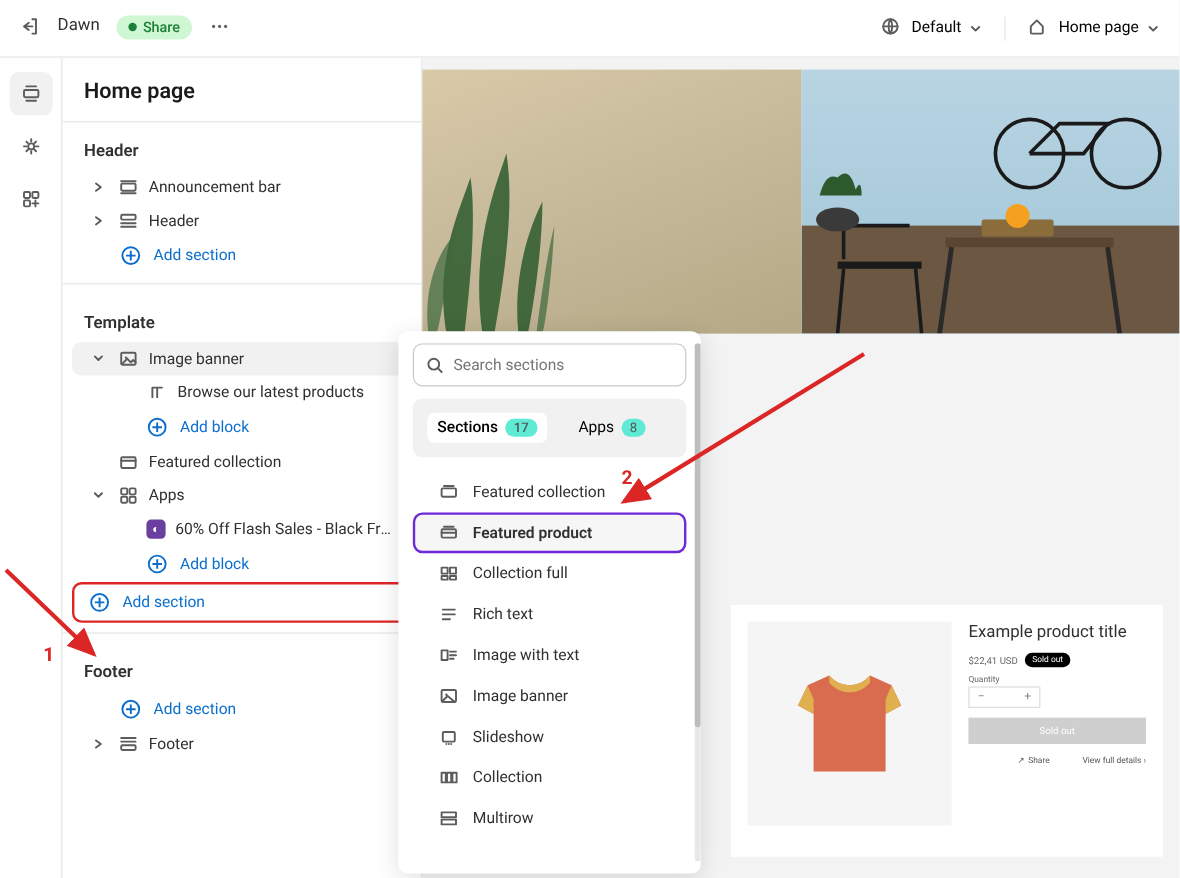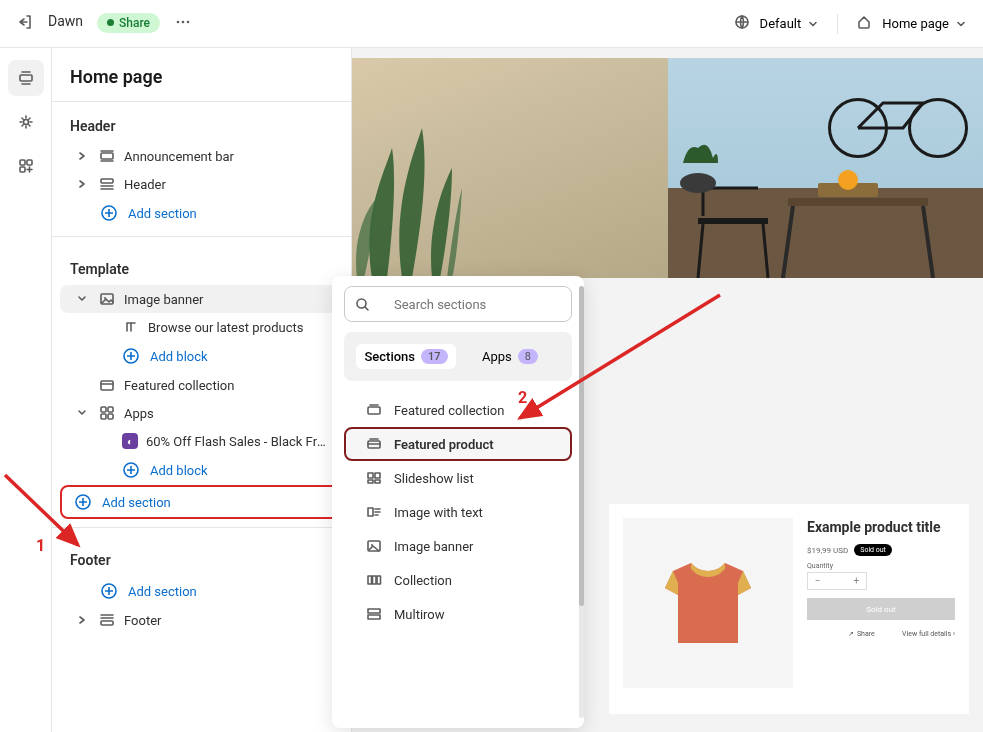--- a/index.html
+++ b/index.html
@@ -44,37 +44,37 @@
 .hero-row { display:flex; gap:0; height:220px; }
 .hero-left { flex:1; background:linear-gradient(160deg,#d9c9a8 0%,#c8bc9d 40%,#b5a886 100%); position:relative; overflow:hidden; }
 .plant { position:absolute; left:0; bottom:0; width:120px; height:160px; }
 .hero-right { flex:1; background:linear-gradient(180deg,#b8d4e3 0%,#a0c5d6 100%); position:relative; overflow:hidden; }
 .hero-right .floor { position:absolute; bottom:0; left:0; right:0; height:90px; background:#6b5742; }
 .bike-wheel { position:absolute; border:3px solid #1a1a1a; border-radius:50%; }
 
 
 .popup { position:absolute; left:332px; top:276px; width:252px; bottom:4px; background:#fff; border-radius:8px; box-shadow:0 4px 20px rgba(0,0,0,0.12); padding:10px 0; overflow:hidden; }
 .popup-inner { height:100%; overflow:hidden; position:relative; }
-.pop-search { margin:0 12px 10px; border:1px solid #c9c9c9; border-radius:8px; height:36px; display:flex; align-items:center; padding:0 10px; gap:24px; }
+.pop-search { margin:0 12px 10px; border:1px solid #c9c9c9; border-radius:8px; height:36px; display:flex; align-items:center; padding:0 10px; gap:8px; }
 .pop-search input { border:none; outline:none; font-size:13px; flex:1; background:transparent; }
 .pop-tabs { margin:0 12px 8px; background:#f1f1f1; border-radius:8px; padding:12px; display:flex; gap:4px; }
 .pop-tab { flex:1; display:flex; align-items:center; justify-content:center; gap:6px; font-size:13px; padding:5px 0; border-radius:6px; cursor:pointer; }
 .pop-tab.active { background:#fff; font-weight:500; }
-.count-badge { background:#c4b5fd; color:#555; font-size:11px; padding:1px 7px; border-radius:8px; }
+.count-badge { background:#5eead4; color:#555; font-size:11px; padding:1px 7px; border-radius:8px; }
 .pop-list { padding:4px 0; }
 .pop-item { display:flex; align-items:center; gap:12px; padding:9px 22px; font-size:13px; color:#303030; cursor:pointer; border-radius:8px; margin:0 12px; }
-.pop-item.highlighted { border:2px solid #7f1d1d; font-weight:600; padding:7px 20px; background:#f6f6f6;}
+.pop-item.highlighted { border:2px solid #6d28d9; font-weight:600; padding:7px 20px; background:#f6f6f6;}
 .scroll-track { position:absolute; right:0; top:0; bottom:0; width:5px; background:#e8e8e8; border-radius:3px; }
 .scroll-thumb { position:absolute; right:0; top:0; width:5px; height:320px; background:#bdbdbd; border-radius:3px; }
 
 
 .prod-card { position:absolute; right:14px; top:456px; width:360px; height:210px; background:#fff; display:flex; padding:14px; gap:14px; }
 .prod-img { width:170px; height:170px; background:#f5f5f5; display:flex; align-items:center; justify-content:center; position:relative; }
 .prod-info { flex:1; font-size:12px; color:#303030; }
-.prod-title { font-size:14px; font-weight:700; margin-bottom:8px; line-height:1.3; }
+.prod-title { font-size:14px; font-weight:400; margin-bottom:8px; line-height:1.3; }
 .price-row { display:flex; align-items:center; gap:6px; margin-bottom:6px; }
 .price { font-size:8px; color:#666; }
 .sold-pill { background:#000; color:#fff; font-size:7px; padding:2px 6px; border-radius:8px; }
 .qty-lbl { font-size:7px; color:#666; margin-bottom:2px;}
 .qty-box { border:1px solid #ddd; height:18px; width:60px; display:flex; margin-bottom:8px; }
 .qty-box span { flex:1; text-align:center; font-size:10px; line-height:16px; color:#888;}
 .sold-btn { width:100%; height:22px; background:#cfcfcf; color:#fff; font-size:8px; display:flex; align-items:center; justify-content:center; margin-bottom:10px;}
 .share-row { display:flex; justify-content:space-between; font-size:7px; color:#555;margin-left:41px; }
 
 
@@ -333,21 +333,21 @@
     <div class="prod-img">
       <svg width="110" height="100" viewBox="0 0 110 100">
           <path d="M20 18 L38 10 Q45 18 55 18 Q65 18 72 10 L90 18 L98 35 L85 42 L85 90 L25 90 L25 42 L12 35 Z" fill="#d96c4f"></path>
           <path d="M38 10 Q45 18 55 18 Q65 18 72 10 L72 16 Q65 24 55 24 Q45 24 38 16 Z" fill="#e0b050"></path>
           <path d="M20 18 L12 35 L25 42 L25 30 Z M90 18 L98 35 L85 42 L85 30 Z" fill="#e0b050"></path>
         </svg>
     </div>
     <div class="prod-info">
       <div class="prod-title">Example product title</div>
       <div class="price-row">
-          <span class="price">$19,99 USD</span>
+          <span class="price">$22,41 USD</span>
           <span class="sold-pill">Sold out</span>
         </div>
       <div class="qty-lbl">Quantity</div>
       <div class="qty-box">
           <span>−</span>
           <span></span>
           <span>+</span>
         </div>
       <div class="sold-btn">Sold out</div>
       <div class="share-row">
@@ -392,36 +392,51 @@
           </svg>
           <span>Featured product</span>
         </div>
       <div class="pop-item">
           <svg width="16" height="16">
             <rect class="ico-stroke" x="2" y="3" width="5" height="5"></rect>
             <rect class="ico-stroke" x="9" y="3" width="5" height="5"></rect>
             <rect class="ico-stroke" x="2" y="10" width="5" height="3"></rect>
             <rect class="ico-stroke" x="9" y="10" width="5" height="3"></rect>
           </svg>
-          <span>Slideshow list</span>
+          <span>Collection full</span>
+        </div>
+      <div class="pop-item">
+          <svg width="16" height="16">
+            <path class="ico-stroke" d="M3 4h10M3 8h10M3 12h6"></path>
+          </svg>
+          <span>Rich text</span>
         </div>
       <div class="pop-item">
           <svg width="16" height="16">
             <rect class="ico-stroke" x="2" y="4" width="5" height="8"></rect>
             <path class="ico-stroke" d="M9 5h5M9 8h5M9 11h3"></path>
           </svg>
           <span>Image with text</span>
         </div>
       <div class="pop-item">
           <svg width="16" height="16">
             <rect class="ico-stroke" x="2" y="3" width="12" height="10" rx="1"></rect>
             <circle cx="6" cy="7" r="1" fill="#5c5c5c"></circle>
             <path class="ico-stroke" d="M3 12l4-4 6 5"></path>
           </svg>
           <span>Image banner</span>
+        </div>
+      <div class="pop-item">
+          <svg width="16" height="16">
+            <rect class="ico-stroke" x="3" y="4" width="10" height="8" rx="1"></rect>
+            <circle cx="6" cy="14" r="0.8" fill="#5c5c5c"></circle>
+            <circle cx="8" cy="14" r="0.8" fill="#5c5c5c"></circle>
+            <circle cx="10" cy="14" r="0.8" fill="#5c5c5c"></circle>
+          </svg>
+          <span>Slideshow</span>
         </div>
       <div class="pop-item">
           <svg width="16" height="16">
             <rect class="ico-stroke" x="2" y="4" width="3.5" height="8"></rect>
             <rect class="ico-stroke" x="6.5" y="4" width="3.5" height="8"></rect>
             <rect class="ico-stroke" x="11" y="4" width="3.5" height="8"></rect>
           </svg>
           <span>Collection</span>
         </div>
       <div class="pop-item">

